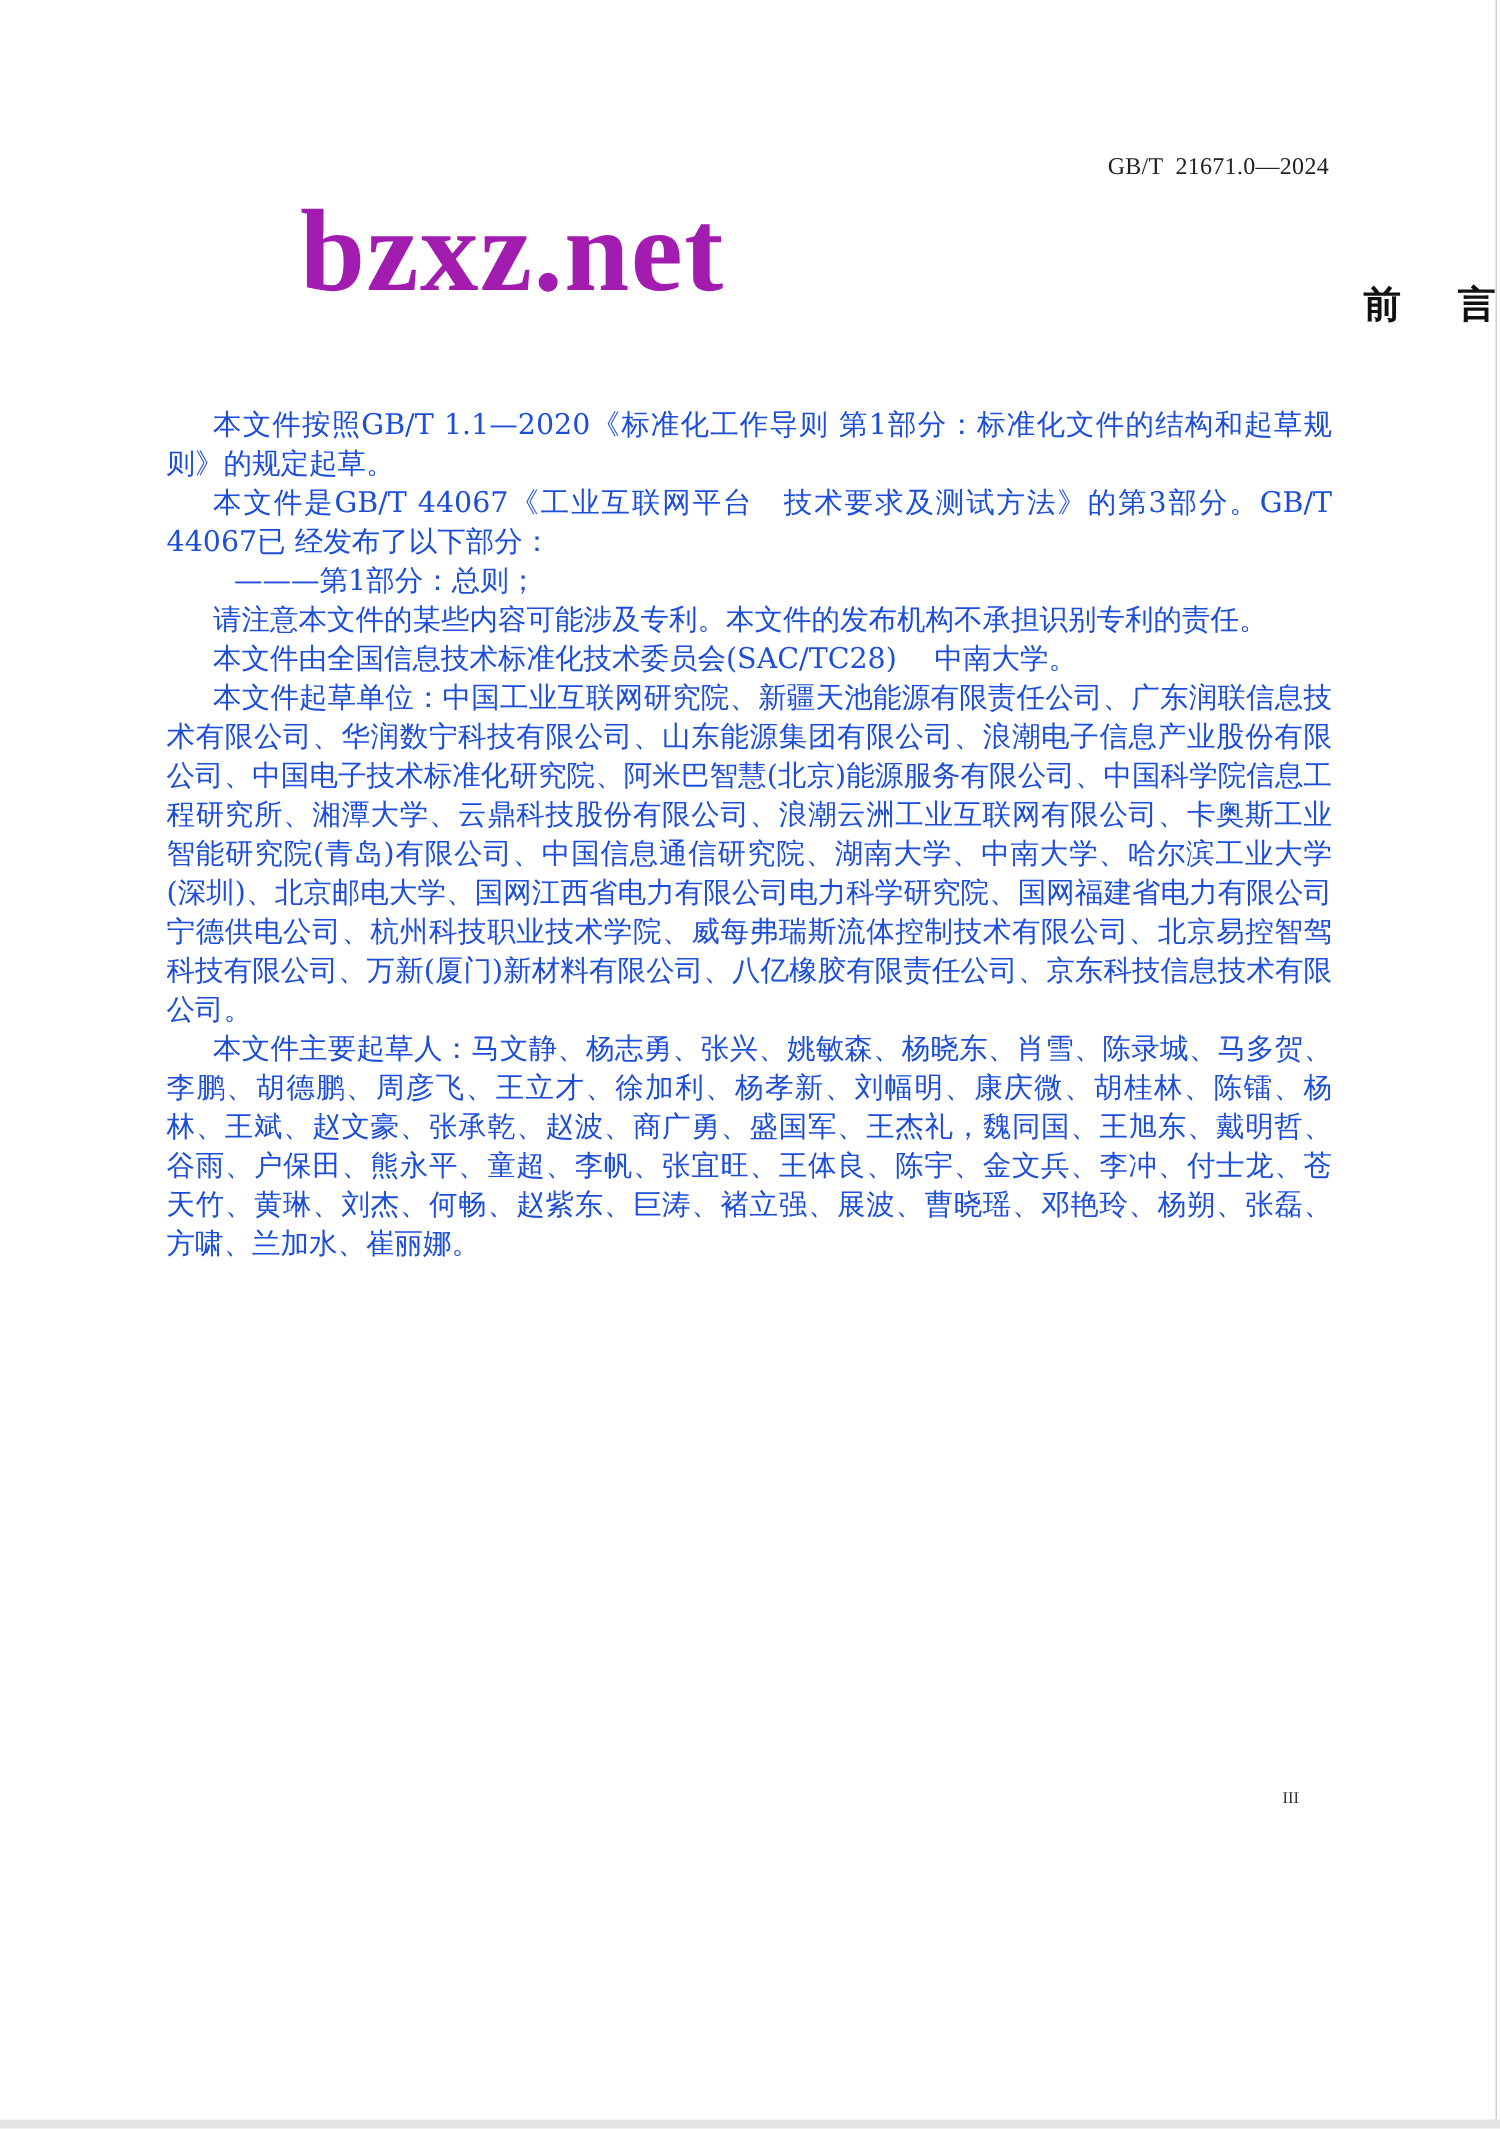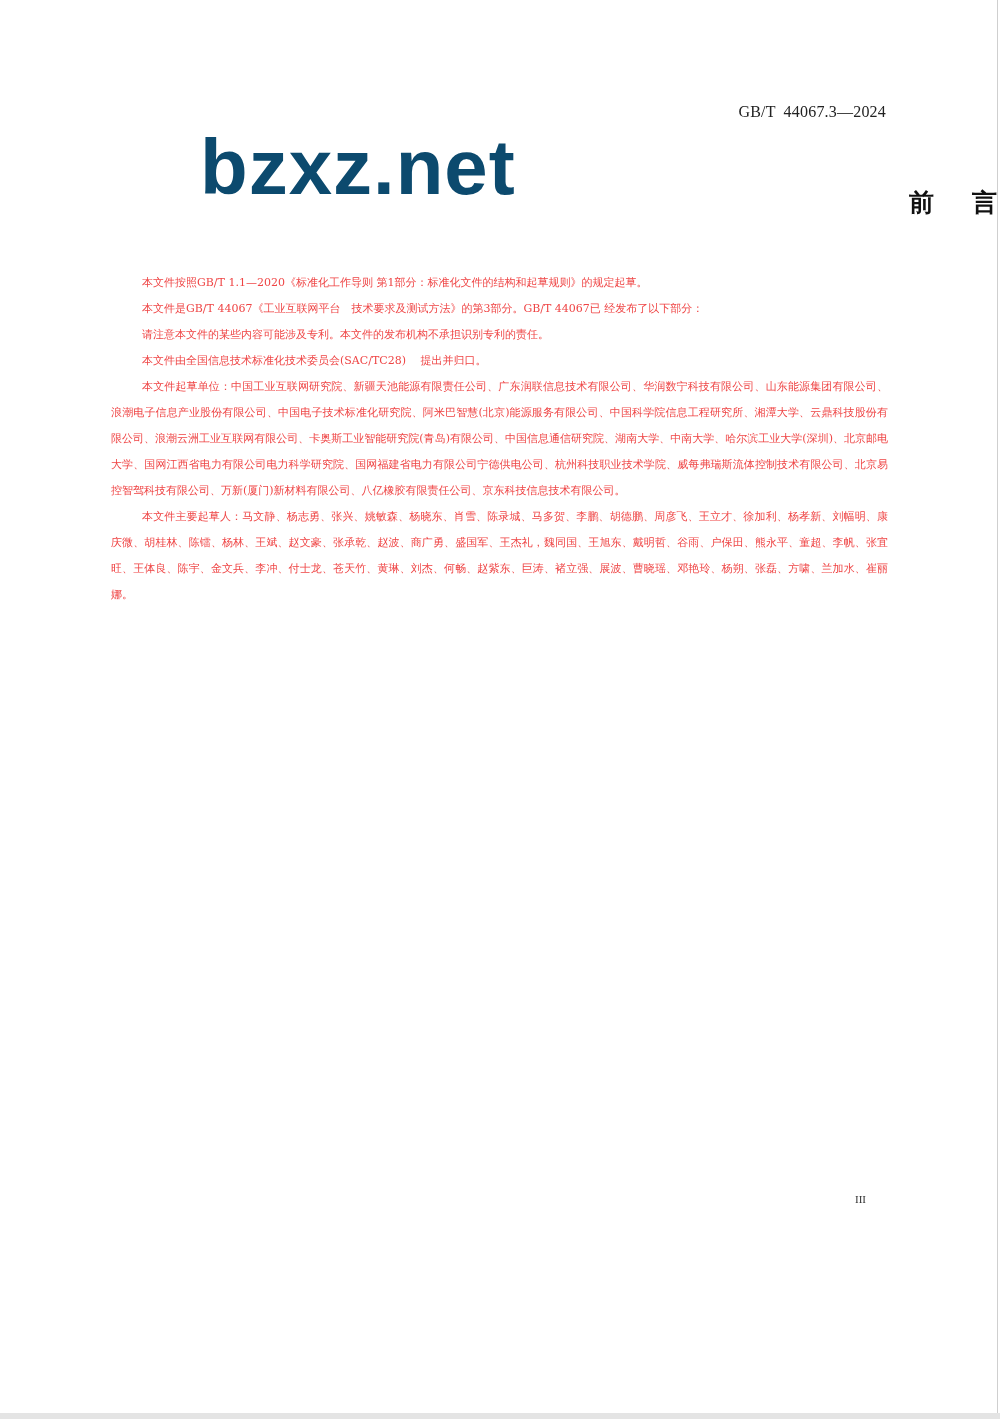--- a/index.html
+++ b/index.html
@@ -17,61 +17,62 @@
     position: absolute; left: 0; top: 1413px; width: 1000px; height: 6px;
     background: #e4e4e4;
   }
   .std-code {
     position: absolute; right: 111px; top: 103px;
     font-family: "Liberation Serif", serif; font-size: 16px; color: #222;
     letter-spacing: 0.2px; word-spacing: 4px;
   }
   .watermark {
     position: absolute; left: 200px; top: 128px;
-    font-family: Liberation Sans, sans-serif; font-weight: bold;
-    font-size: 78px; color: #0c4a6e; letter-spacing: 1px;
+    font-family: Liberation Serif, serif; font-weight: bold;
+    font-size: 78px; color: #a21caf; letter-spacing: 1px;
     line-height: 1; z-index: 0;
   }
   .title {
     position: absolute; left: 0; right: 0; top: 186px; text-align: right;
     font-family: "DejaVu Sans", sans-serif; font-weight: bold;
     font-size: 25px; color: #111; z-index: 1; letter-spacing: 0;
   }
   .title span.gap { display: inline-block; width: 38px; }
   .body {
     position: absolute; left: 111px; width: 777px; top: 270px;
-    font-size: 11px; line-height: 26px; color: #ef4444; z-index: 1;
+    font-size: 19px; line-height: 26px; color: #1d4ed8; z-index: 1;
   }
   .body p { margin: 0 0 0 0; text-align: justify; }
   .body p.indent { text-indent: 31px; }
   .body .list-item { padding-left: 31px; }
   .body .list-item.first { padding-left: 45px; }
   .page-num {
     position: absolute; left: 855px; top: 1193px;
     font-family: "Liberation Serif", serif; font-size: 11px; color: #333;
   }
 </style>
 </head>
 <body>
 
 <div class="page">
 
-  <div class="std-code">GB/T  44067.3—2024</div>
+  <div class="std-code">GB/T  21671.0—2024</div>
 
   <div class="watermark">bzxz.net</div>
 
   <div class="title">
     <span>前</span><span class="gap"></span><span>言</span>
   </div>
 
   <div class="body">
     <p class="indent">本文件按照GB/T 1.1—2020《标准化工作导则  第1部分：标准化文件的结构和起草规则》的规定起草。</p>
     <p class="indent">本文件是GB/T 44067《工业互联网平台　技术要求及测试方法》的第3部分。GB/T  44067已 经发布了以下部分：</p>
+    <div class="list-item first">———第1部分：总则；</div>
     <p class="indent">请注意本文件的某些内容可能涉及专利。本文件的发布机构不承担识别专利的责任。</p>
-    <p class="indent">本文件由全国信息技术标准化技术委员会(SAC/TC28)　 提出并归口。</p>
+    <p class="indent">本文件由全国信息技术标准化技术委员会(SAC/TC28)　 中南大学。</p>
     <p class="indent">本文件起草单位：中国工业互联网研究院、新疆天池能源有限责任公司、广东润联信息技术有限公司、华润数宁科技有限公司、山东能源集团有限公司、浪潮电子信息产业股份有限公司、中国电子技术标准化研究院、阿米巴智慧(北京)能源服务有限公司、中国科学院信息工程研究所、湘潭大学、云鼎科技股份有限公司、浪潮云洲工业互联网有限公司、卡奥斯工业智能研究院(青岛)有限公司、中国信息通信研究院、湖南大学、中南大学、哈尔滨工业大学(深圳)、北京邮电大学、国网江西省电力有限公司电力科学研究院、国网福建省电力有限公司宁德供电公司、杭州科技职业技术学院、威每弗瑞斯流体控制技术有限公司、北京易控智驾科技有限公司、万新(厦门)新材料有限公司、八亿橡胶有限责任公司、京东科技信息技术有限公司。</p>
     <p class="indent">本文件主要起草人：马文静、杨志勇、张兴、姚敏森、杨晓东、肖雪、陈录城、马多贺、李鹏、胡德鹏、周彦飞、王立才、徐加利、杨孝新、刘幅明、康庆微、胡桂林、陈镭、杨林、王斌、赵文豪、张承乾、赵波、商广勇、盛国军、王杰礼，魏同国、王旭东、戴明哲、谷雨、户保田、熊永平、童超、李帆、张宜旺、王体良、陈宇、金文兵、李冲、付士龙、苍天竹、黄琳、刘杰、何畅、赵紫东、巨涛、褚立强、展波、曹晓瑶、邓艳玲、杨朔、张磊、方啸、兰加水、崔丽娜。</p>
   </div>
 
   <div class="page-num">III</div>
 </div>
 
 <div class="bottom-strip"></div>
 
 </body></html>

